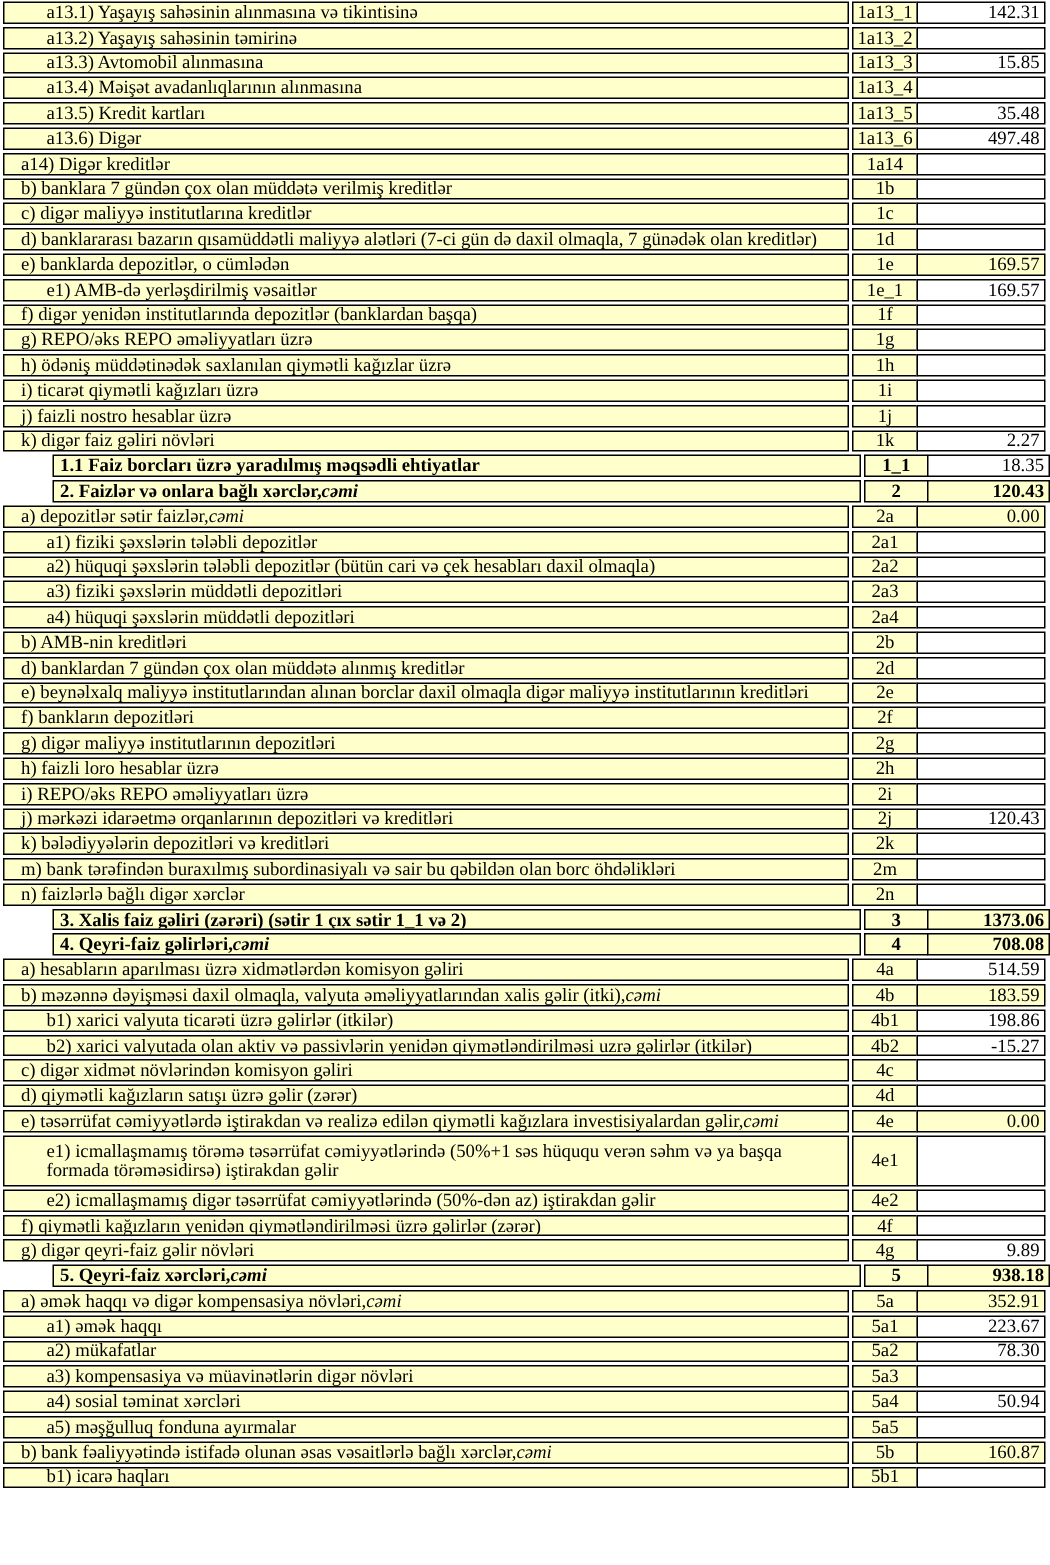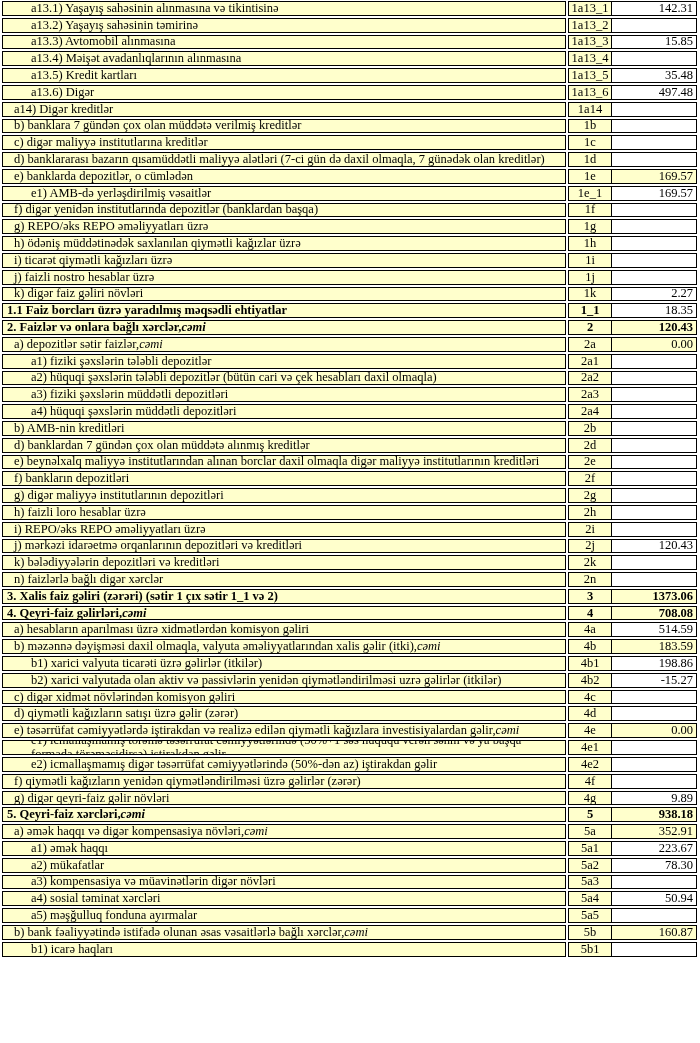--- a/index.html
+++ b/index.html
@@ -15,27 +15,27 @@
     box-sizing: border-box;
     border: 1px solid #000;
     height: 14.8px;
     font-size: 12.5px;
     line-height: 1.05;
     color: #000;
     display: flex;
     align-items: center;
     overflow: hidden;
   }
-  .row.tall .cell { height: 15px; }
+  .row.tall .cell { height: 34px; }
   .label-cell {
     width: 564px;
     background: var(--cell-fill, #FFFFCC);
     padding-right: 4px;
   }
-  .lvl0 .label-cell { padding-left: 4px; }
+  .lvl0 .label-cell { padding-left: 4px; margin-left: 33px; }
   .lvl1 .label-cell { padding-left: 11px; }
   .lvl2 .label-cell { padding-left: 28px; }
   .code-cell {
     width: 44px;
     margin-left: 2px;
     background: var(--cell-fill, #FFFFCC);
     justify-content: center;
     text-align: center;
   }
   .value-cell {
@@ -357,20 +357,28 @@
   <div class="row lvl1">
     <div class="cell label-cell">
         <span class="txt">k) bələdiyyələrin depozitləri və kreditləri</span>
         <span class="it txt"></span>
       </div>
     <div class="cell code-cell">2k</div>
     <div class="cell value-cell"></div>
   </div>
 
 
+  <div class="row lvl1">
+    <div class="cell label-cell">
+        <span class="txt">m) bank tərəfindən buraxılmış subordinasiyalı və sair bu qəbildən olan borc öhdəlikləri</span>
+        <span class="it txt"></span>
+      </div>
+    <div class="cell code-cell">2m</div>
+    <div class="cell value-cell"></div>
+  </div>
 
   <div class="row lvl1">
     <div class="cell label-cell">
         <span class="txt">n) faizlərlə bağlı digər xərclər</span>
         <span class="it txt"></span>
       </div>
     <div class="cell code-cell">2n</div>
     <div class="cell value-cell"></div>
   </div>
 

